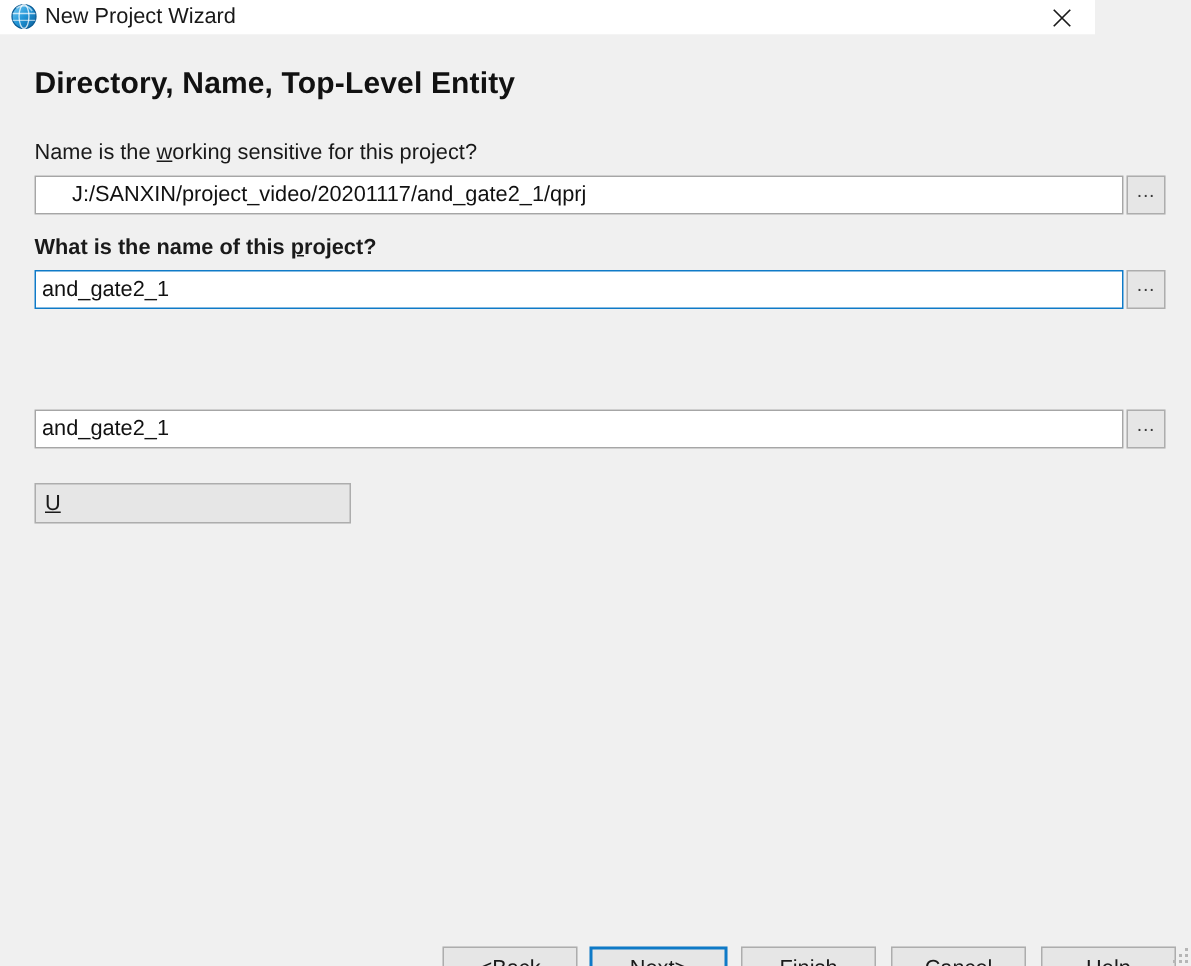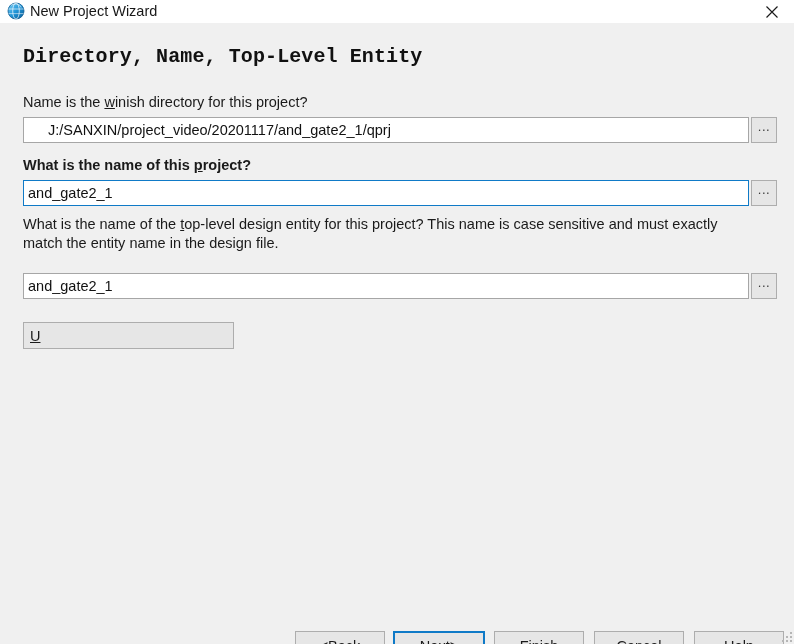--- a/index.html
+++ b/index.html
@@ -14,21 +14,21 @@
     font-family: "Liberation Sans", sans-serif;
     font-size: 14.5px;
     color: #1a1a1a;
     -webkit-font-smoothing: antialiased;
   }
 
   
   .titlebar {
     position: absolute;
     left: 0; top: 0;
-    width: 794px;
+    width: 730px;
     height: 23px;
     background: #ffffff;
     display: flex;
     align-items: center;
   }
   .title-icon {
     position: absolute;
     left: 7px;
     top: 2px;
     width: 18px;
@@ -67,21 +67,20 @@
 
   .page-heading {
     position: absolute;
     left: 23px;
     top: 22px;
     font-size: 20px;
     font-weight: bold;
     color: #111111;
     letter-spacing: 0.1px;
     white-space: nowrap;
-    font-family: Liberation Mono, monospace;
   }
 
   .q-label {
     position: absolute;
     font-size: 14.5px;
     color: #1a1a1a;
     line-height: 19px;
   }
   .q-label u { text-decoration: underline; text-underline-offset: 1px; }
 
@@ -203,37 +202,36 @@
     <svg width="14" height="14" viewBox="0 0 14 14">
       <path d="M1.5 1.5 L12.5 12.5 M12.5 1.5 L1.5 12.5" stroke="#1a1a1a" stroke-width="1.15" fill="none"></path>
     </svg>
   </div>
 </div>
 
 <div class="body-area">
 
   <div class="page-heading">Directory, Name, Top-Level Entity</div>
 
-  <div class="q-label" style="left:23px; top:70px;"><span>Name is the </span><u>w</u><span>inish directory for this project?</span></div>
+  <div class="q-label" style="left:23px; top:70px;"><span>Name is the </span><u>w</u><span>orking sensitive for this project?</span></div>
 
   <input class="field" style="left: 23px; top: 94px; width: 726px; padding-left: 24px;" value="J:/SANXIN/project_video/20201117/and_gate2_1/qprj">
 
   <div class="browse-btn" style="left:751px; top:94px;">
     <span class="dots">...</span>
   </div>
 
   <div class="q-label" style="left:23px; top:133px;font-weight:bold;"><span>What is the name of this </span><u>p</u><span>roject?</span></div>
 
   <input class="field focused" style="left: 23px; top: 157px; width: 726px;" value="and_gate2_1">
 
   <div class="browse-btn" style="left:751px; top:157px;">
     <span class="dots">...</span>
   </div>
 
-  <div class="q-label" style="left:23px; top:192px; width:748px;"><span>What is the name of the </span><u>t</u><span>op-level design entity for this project? This name is case sensitive and must exactly</span><br><span>match the entity name in the design file.</span></div>
 
   <input class="field" style="left: 23px; top: 250px; width: 726px;" value="and_gate2_1">
 
   <div class="browse-btn" style="left:751px; top:250px;">
     <span class="dots">...</span>
   </div>
 
   <div class="btn btn-use-existing">
       <u>U</u>
     </div>

